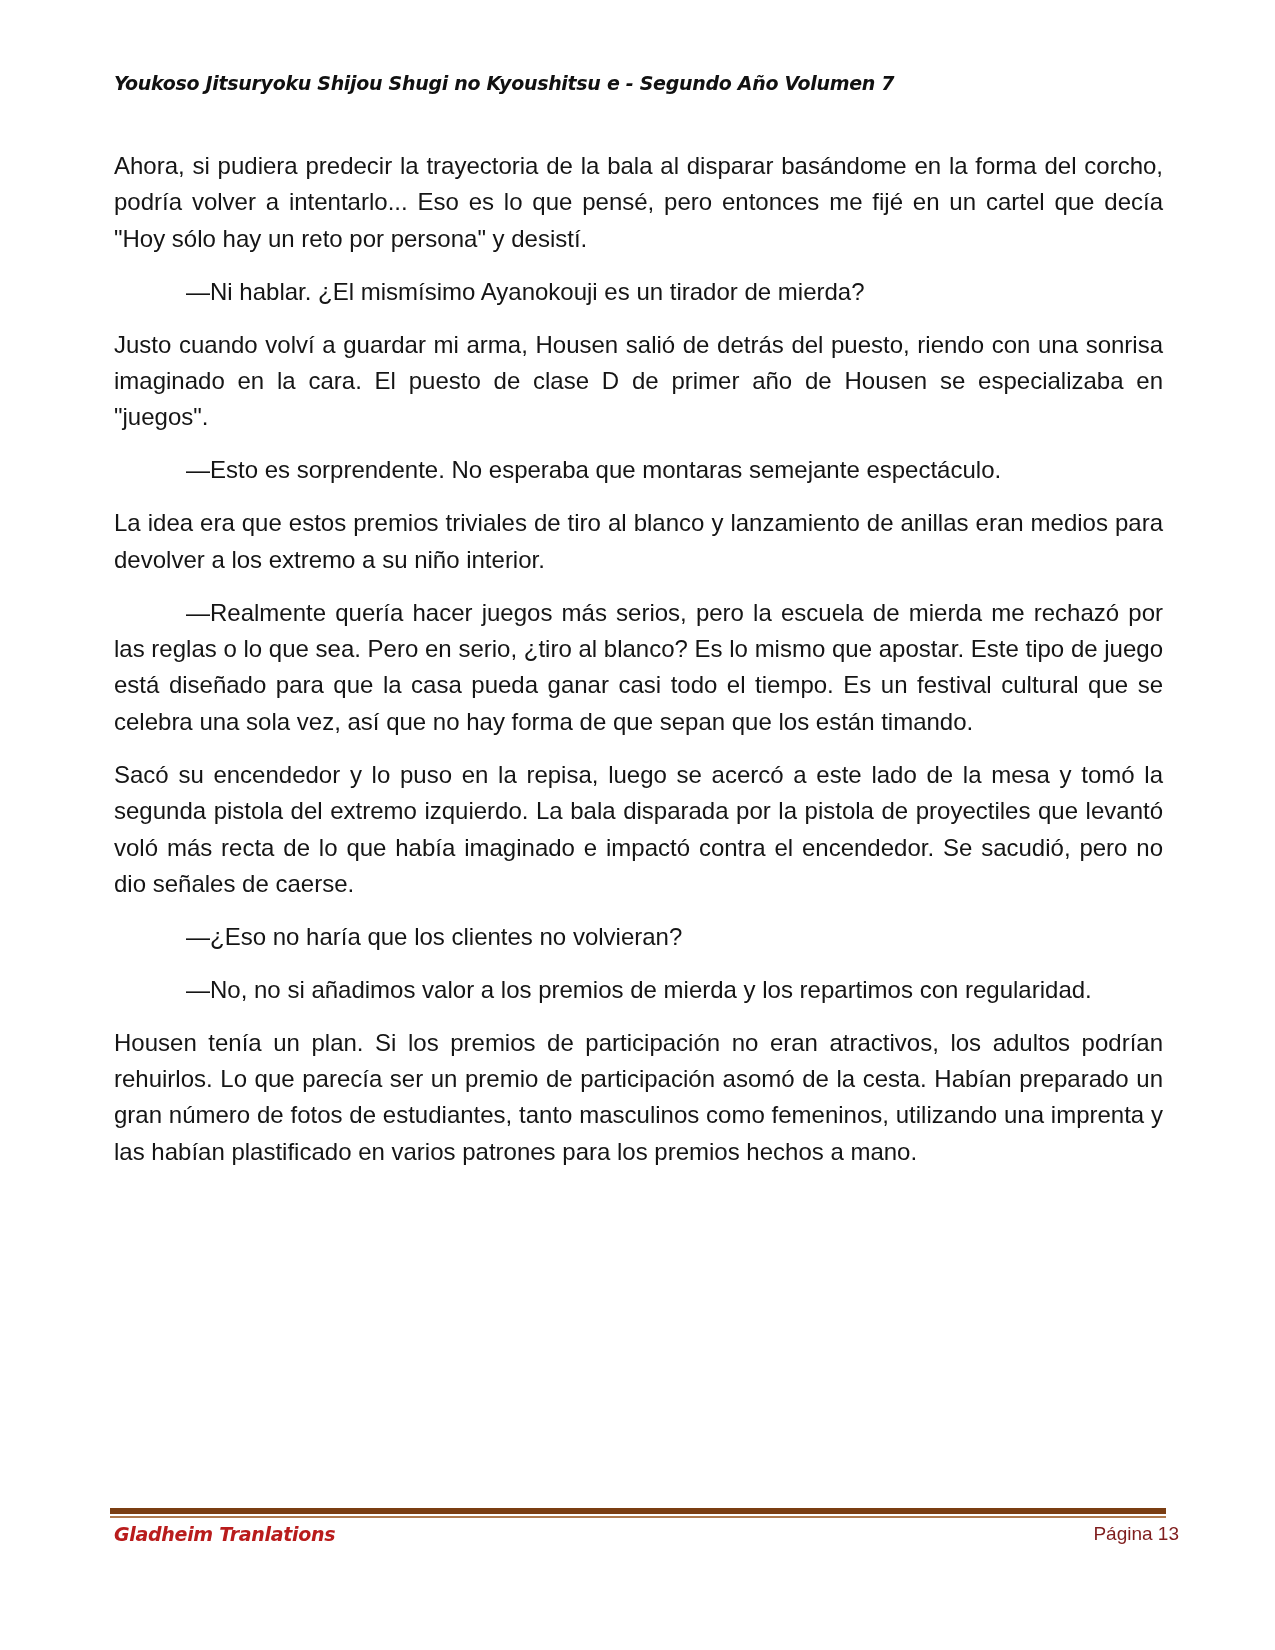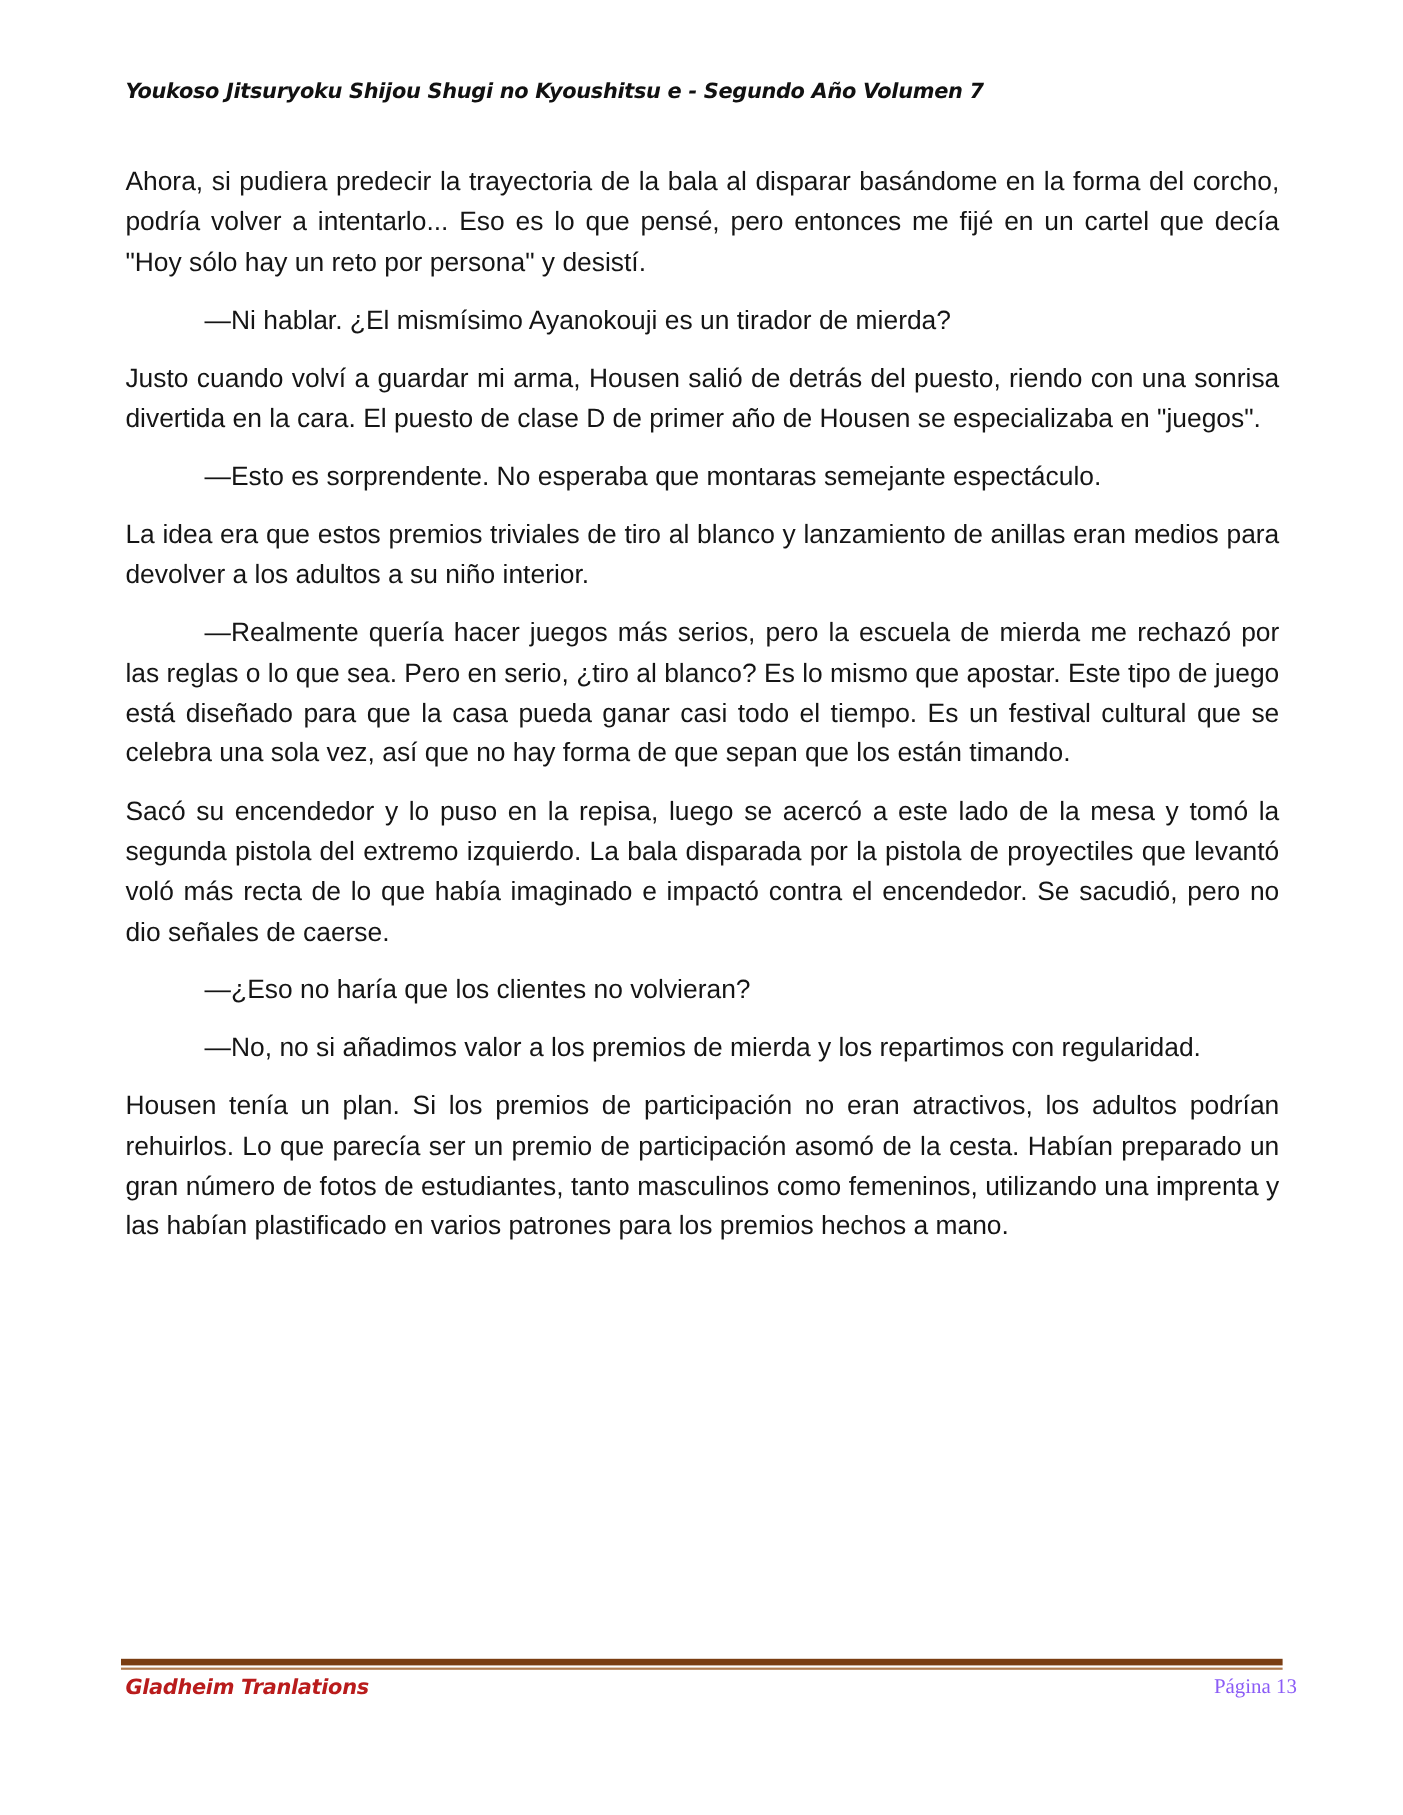--- a/index.html
+++ b/index.html
@@ -19,35 +19,35 @@
   .body-text p.dialog { text-indent: 72px; }
   .rule-thick { position: absolute; left: 110px; top: 1508px; width: 1056px; height: 6px; background: #7a3d12; }
   .rule-thin { position: absolute; left: 110px; top: 1516px; width: 1056px; height: 2px; background: #b07a4e; }
   .footer-left {
     position: absolute; left: 114px; top: 1523px;
     font-family: "DejaVu Sans", sans-serif; font-style: italic; font-weight: bold;
     font-size: 19px; color: #b91c1c; letter-spacing: -0.3px;
   }
   .footer-right {
     position: absolute; right: 112px; top: 1523px;
-    font-family: Liberation Serif, serif; font-size: 19px; color: #8b5cf6;
+    font-family: Liberation Sans, sans-serif; font-size: 19px; color: #7f1d1d;
   }
 </style>
 </head>
 <body>
 
 <div class="page">
   <div class="header">Youkoso Jitsuryoku Shijou Shugi no Kyoushitsu e - Segundo Año Volumen 7</div>
 
   <div class="body-text">
     <p class="narration">Ahora, si pudiera predecir la trayectoria de la bala al disparar basándome en la forma del corcho, podría volver a intentarlo... Eso es lo que pensé, pero entonces me fijé en un cartel que decía "Hoy sólo hay un reto por persona" y desistí.</p>
     <p class="dialog">—Ni hablar. ¿El mismísimo Ayanokouji es un tirador de mierda?</p>
-    <p class="narration">Justo cuando volví a guardar mi arma, Housen salió de detrás del puesto, riendo con una sonrisa divertida en la cara. El puesto de clase D de primer año de Housen se especializaba en "juegos".</p>
+    <p class="narration">Justo cuando volví a guardar mi arma, Housen salió de detrás del puesto, riendo con una sonrisa imaginado en la cara. El puesto de clase D de primer año de Housen se especializaba en "juegos".</p>
     <p class="dialog">—Esto es sorprendente. No esperaba que montaras semejante espectáculo.</p>
-    <p class="narration">La idea era que estos premios triviales de tiro al blanco y lanzamiento de anillas eran medios para devolver a los adultos a su niño interior.</p>
+    <p class="narration">La idea era que estos premios triviales de tiro al blanco y lanzamiento de anillas eran medios para devolver a los extremo a su niño interior.</p>
     <p class="dialog">—Realmente quería hacer juegos más serios, pero la escuela de mierda me rechazó por las reglas o lo que sea. Pero en serio, ¿tiro al blanco? Es lo mismo que apostar. Este tipo de juego está diseñado para que la casa pueda ganar casi todo el tiempo. Es un festival cultural que se celebra una sola vez, así que no hay forma de que sepan que los están timando.</p>
     <p class="narration">Sacó su encendedor y lo puso en la repisa, luego se acercó a este lado de la mesa y tomó la segunda pistola del extremo izquierdo. La bala disparada por la pistola de proyectiles que levantó voló más recta de lo que había imaginado e impactó contra el encendedor. Se sacudió, pero no dio señales de caerse.</p>
     <p class="dialog">—¿Eso no haría que los clientes no volvieran?</p>
     <p class="dialog">—No, no si añadimos valor a los premios de mierda y los repartimos con regularidad.</p>
     <p class="narration">Housen tenía un plan. Si los premios de participación no eran atractivos, los adultos podrían rehuirlos. Lo que parecía ser un premio de participación asomó de la cesta. Habían preparado un gran número de fotos de estudiantes, tanto masculinos como femeninos, utilizando una imprenta y las habían plastificado en varios patrones para los premios hechos a mano.</p>
   </div>
 
   <div class="rule-thick"></div>
   <div class="rule-thin"></div>
   <div class="footer-left">Gladheim Tranlations</div>

